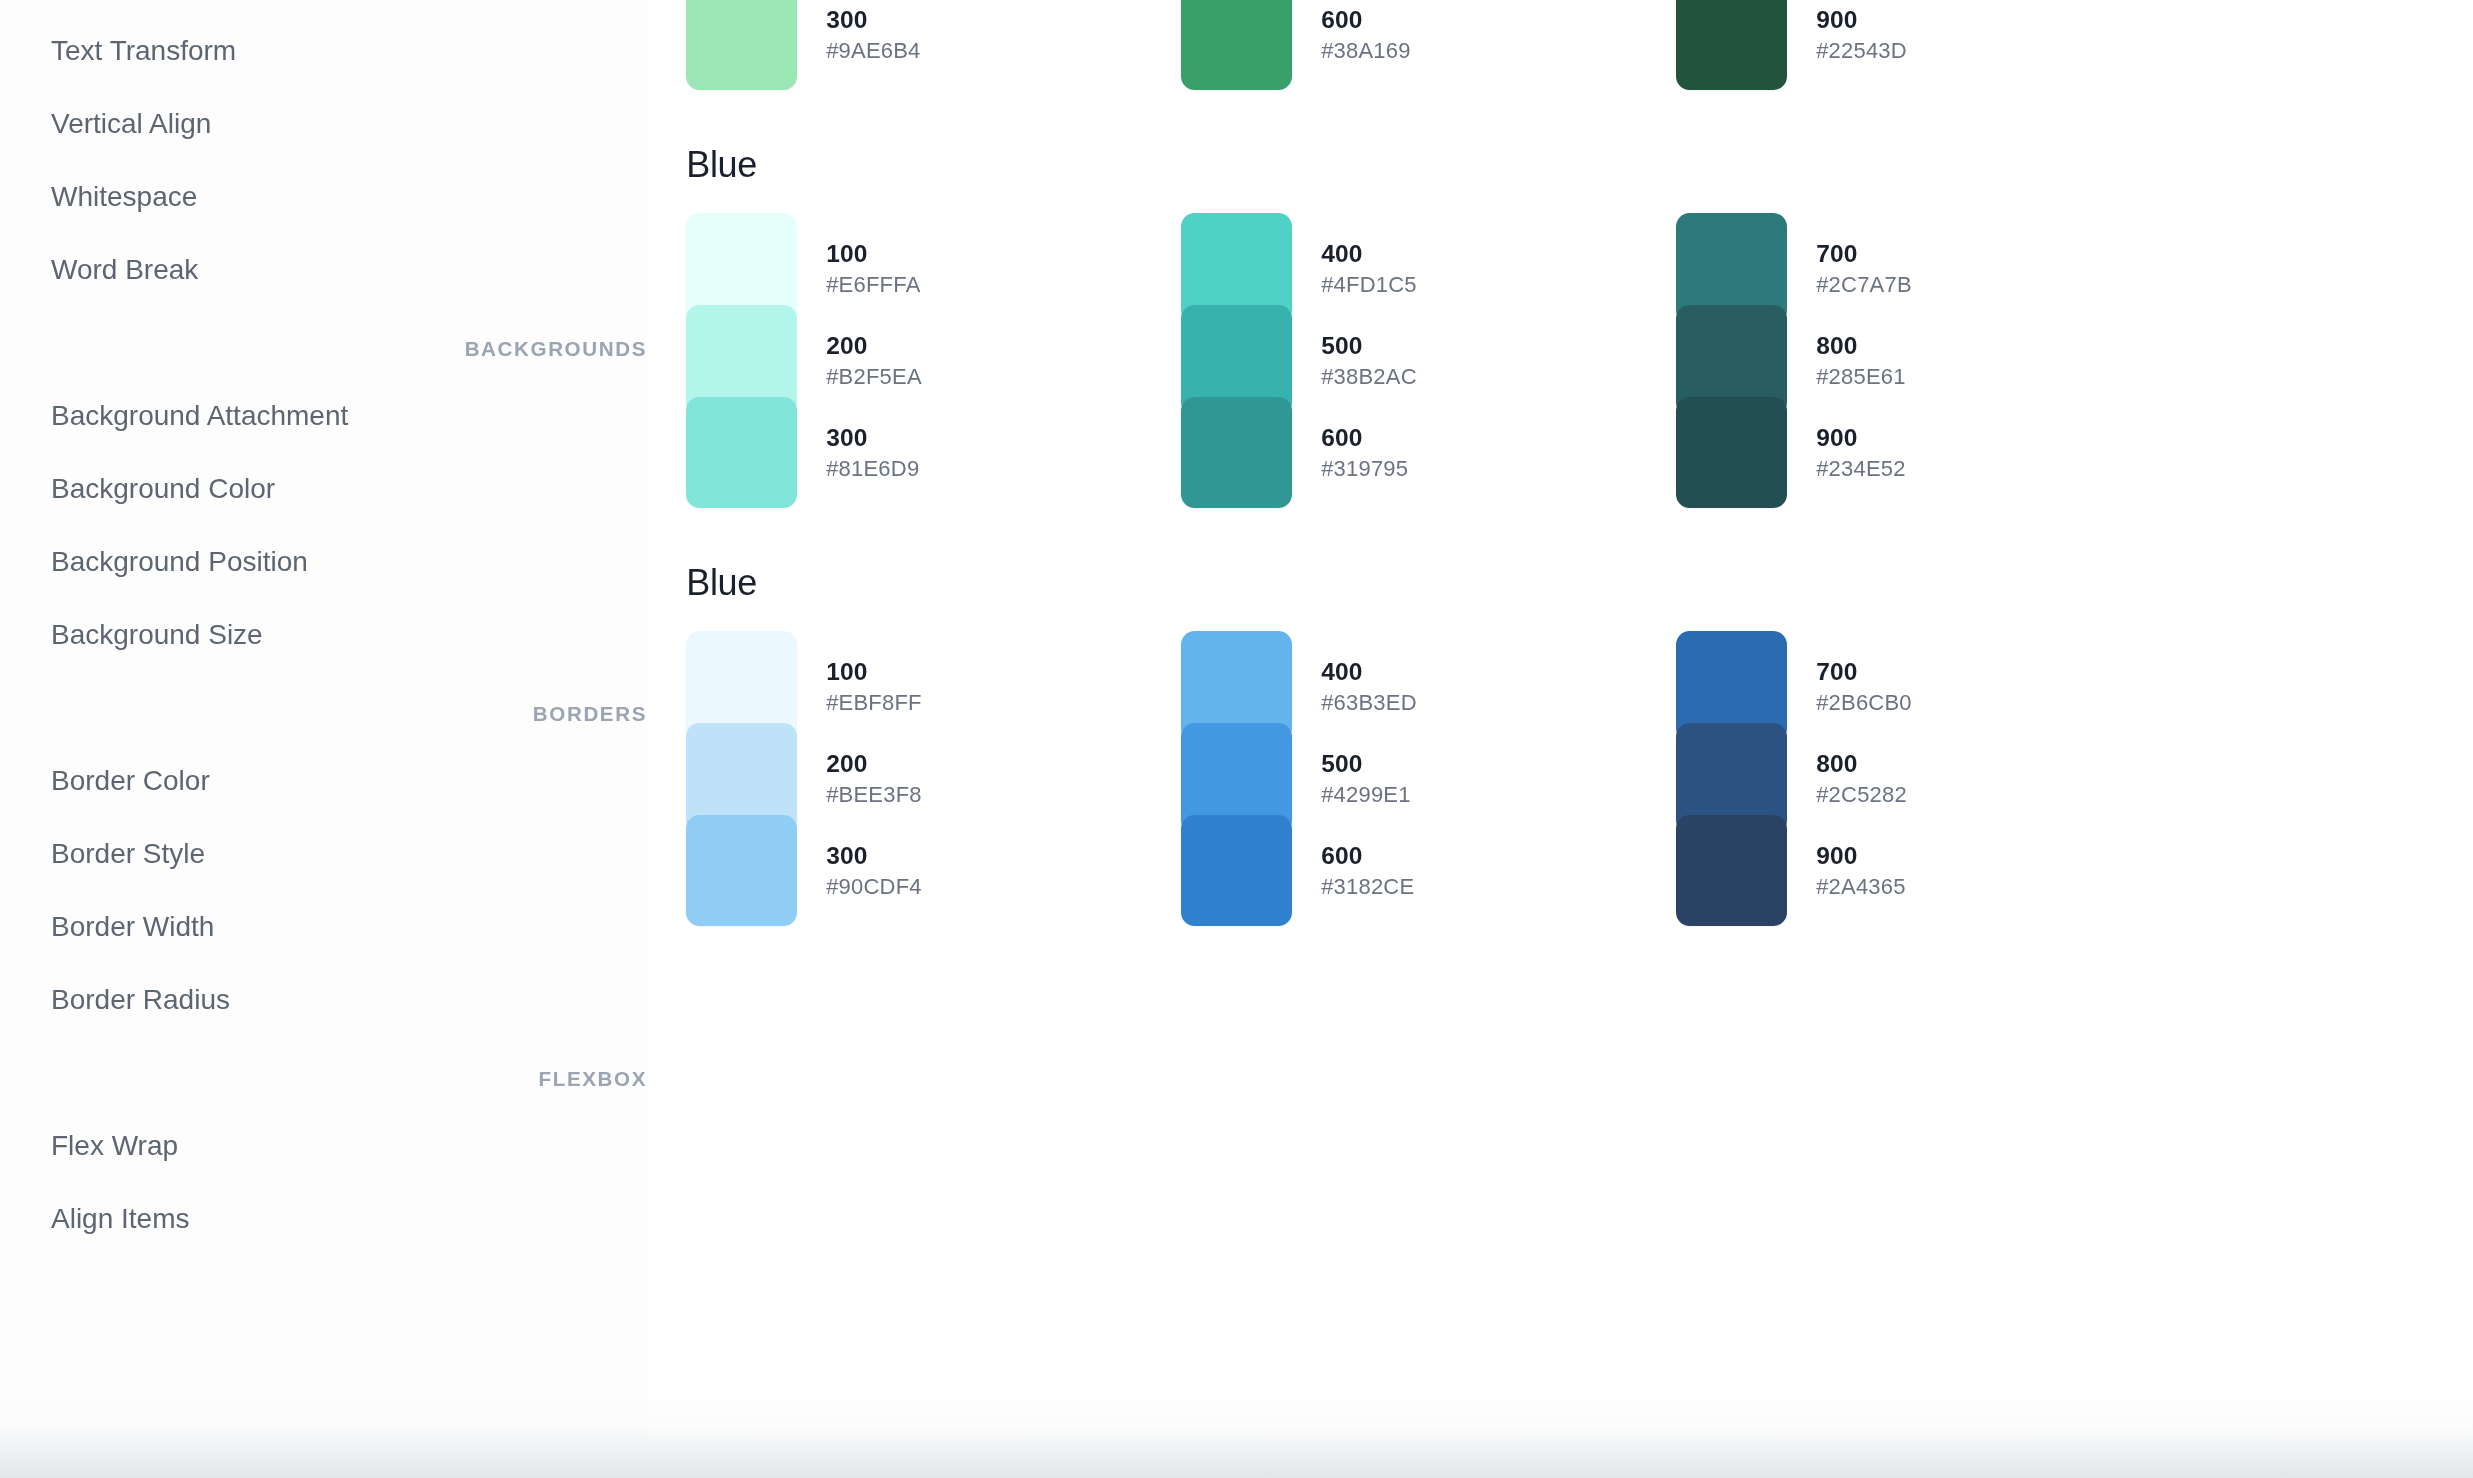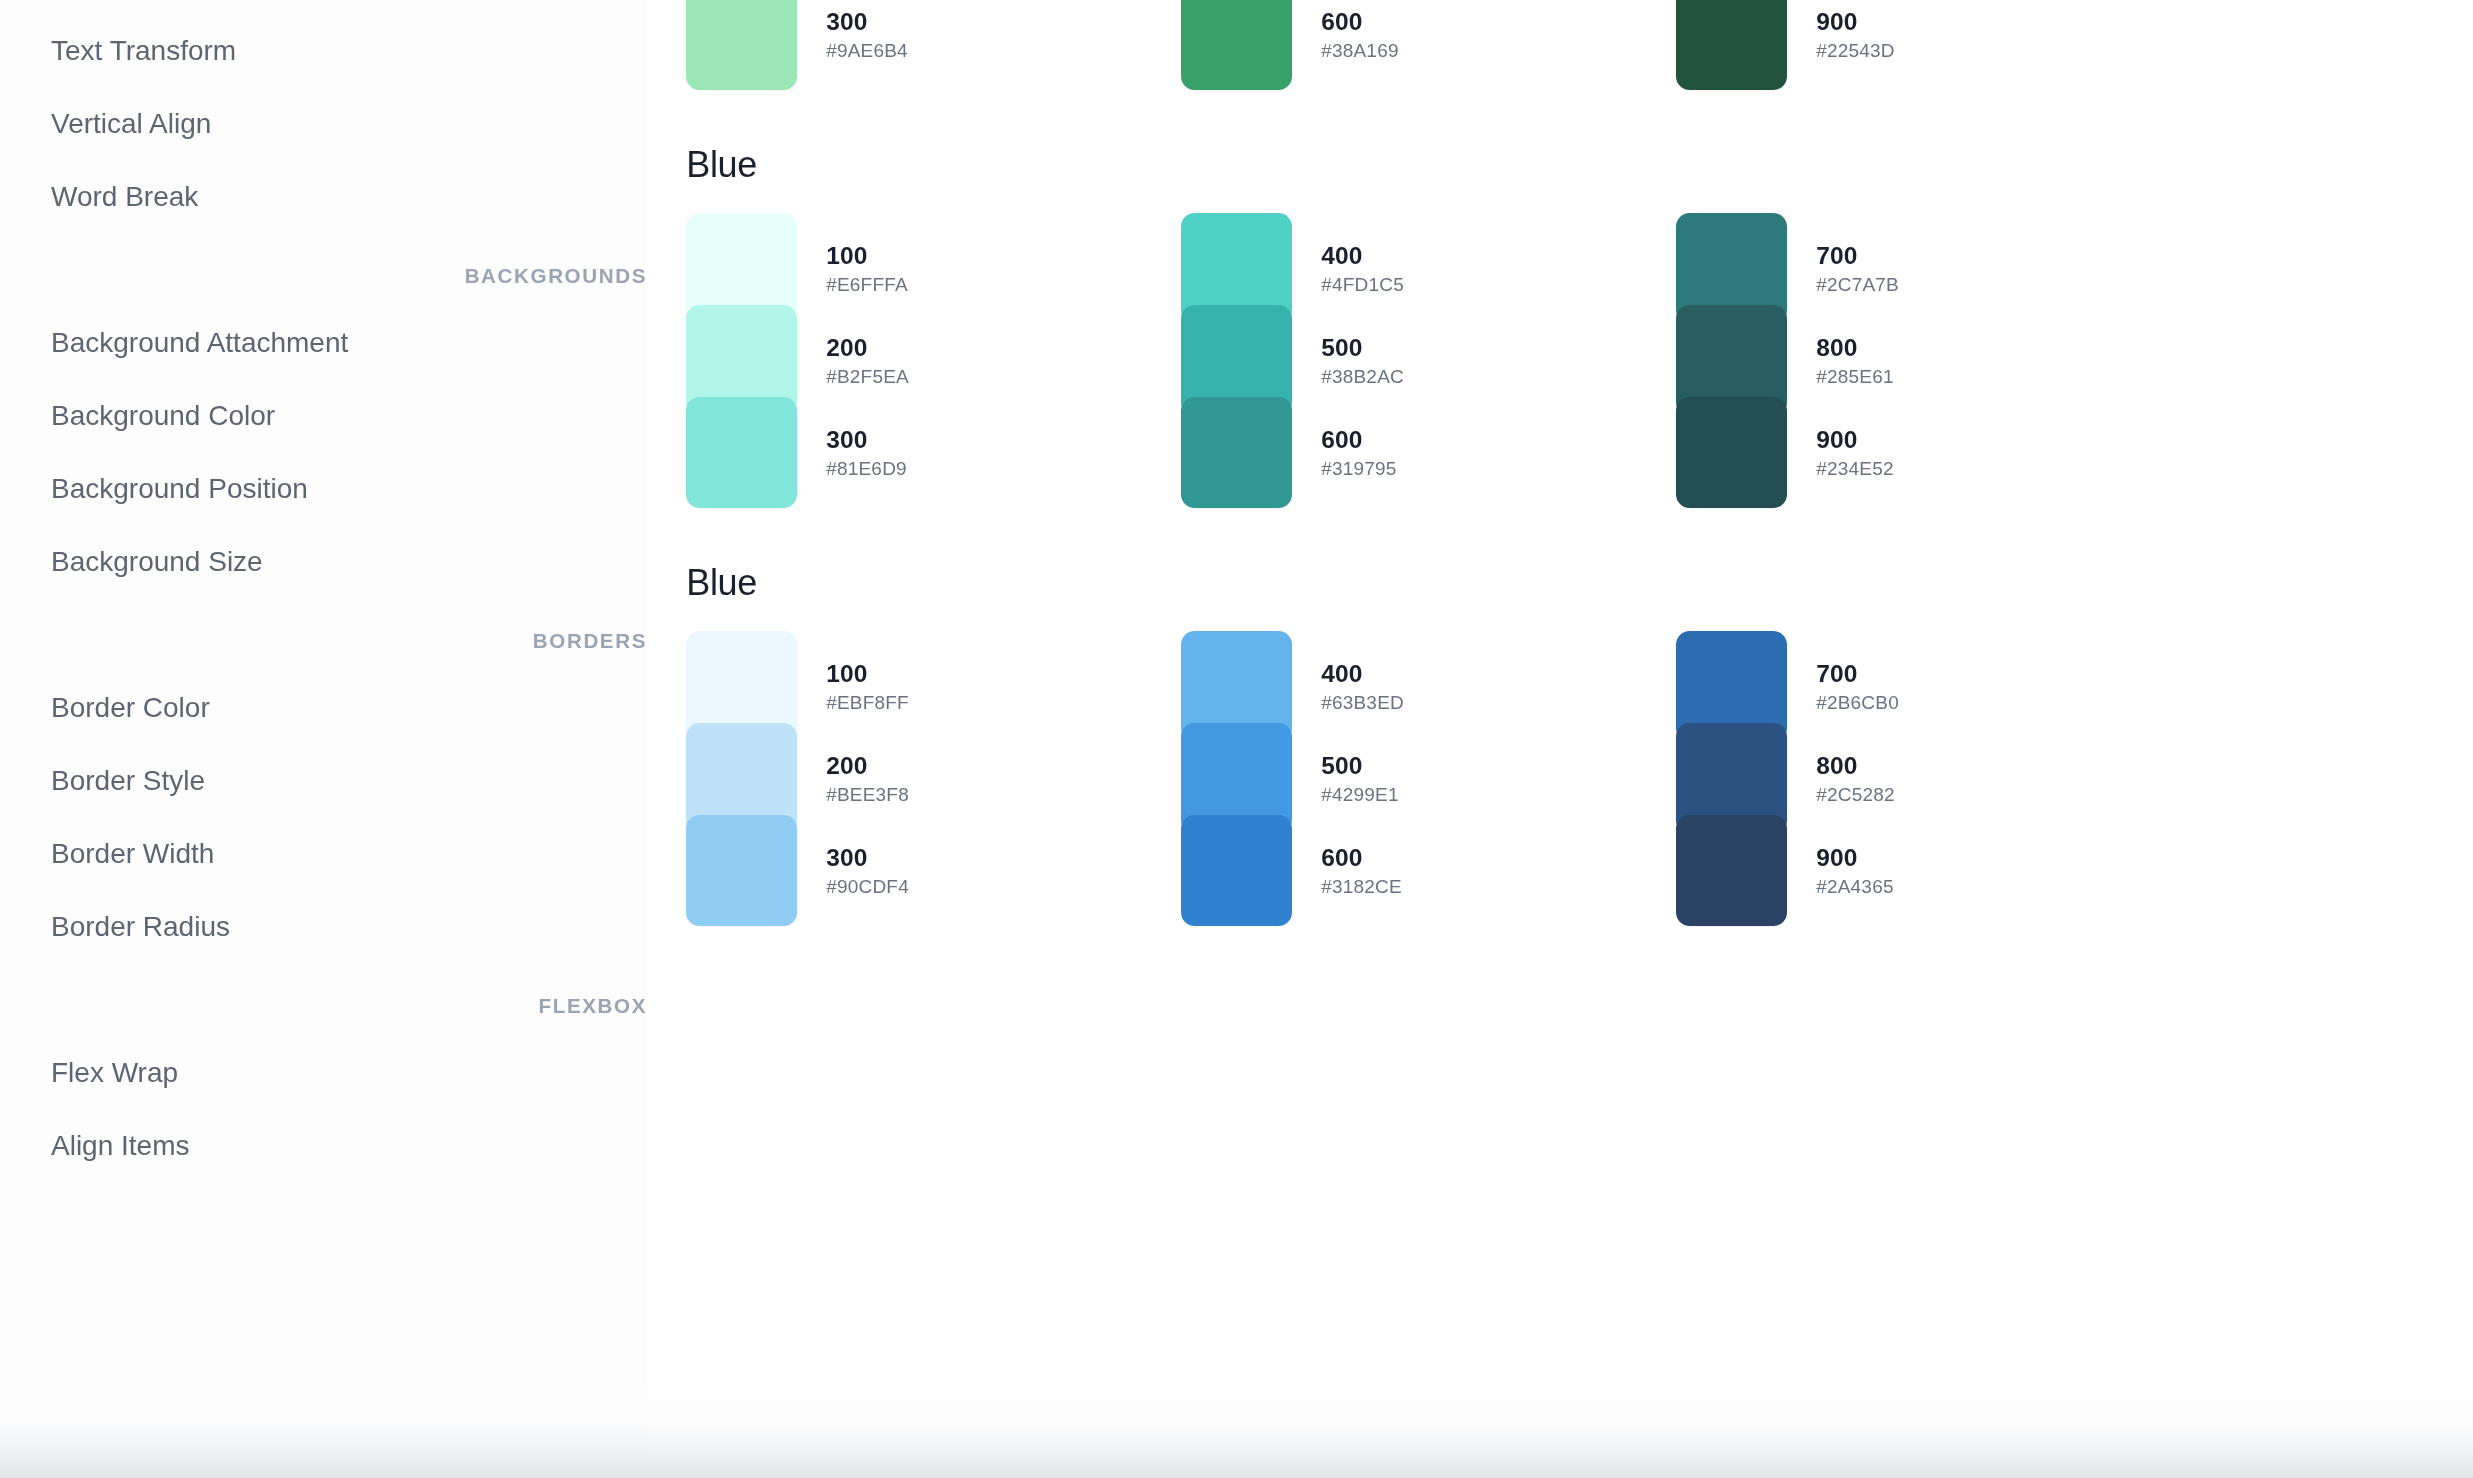--- a/index.html
+++ b/index.html
@@ -129,21 +129,21 @@
     justify-content: flex-start;
   }
   .swatch-weight {
     font-size: 24.5px;
     font-weight: 700;
     color: #1a202c;
     line-height: 1.32;
     letter-spacing: 0.2px;
   }
   .swatch-hex {
-    font-size: 19px;
+    font-size: 22px;
     font-weight: 400;
     color: #6b7280;
     line-height: 1.32;
     letter-spacing: 0.2px;
   }
 
   
   .gap-before-heading { height: 67px; }
   .gap-after-heading  { height: 39px; }
 
@@ -166,20 +166,21 @@
 <body>
 
 <div id="page">
 
   <nav class="sidebar">
     <div class="sidebar-inner" id="sidebar-inner">
       <div class="nav-spacer-top"></div>
     <div class="nav-group">
           <div class="nav-item">Text Transform</div>
           <div class="nav-item">Vertical Align</div>
+          <div class="nav-item">Whitespace</div>
           <div class="nav-item">Word Break</div>
         </div>
         <div class="nav-group">
           <div class="nav-section-label">BACKGROUNDS</div>
           <div class="nav-item">Background Attachment</div>
           <div class="nav-item">Background Color</div>
           <div class="nav-item">Background Position</div>
           <div class="nav-item">Background Size</div>
         </div>
         <div class="nav-group">

